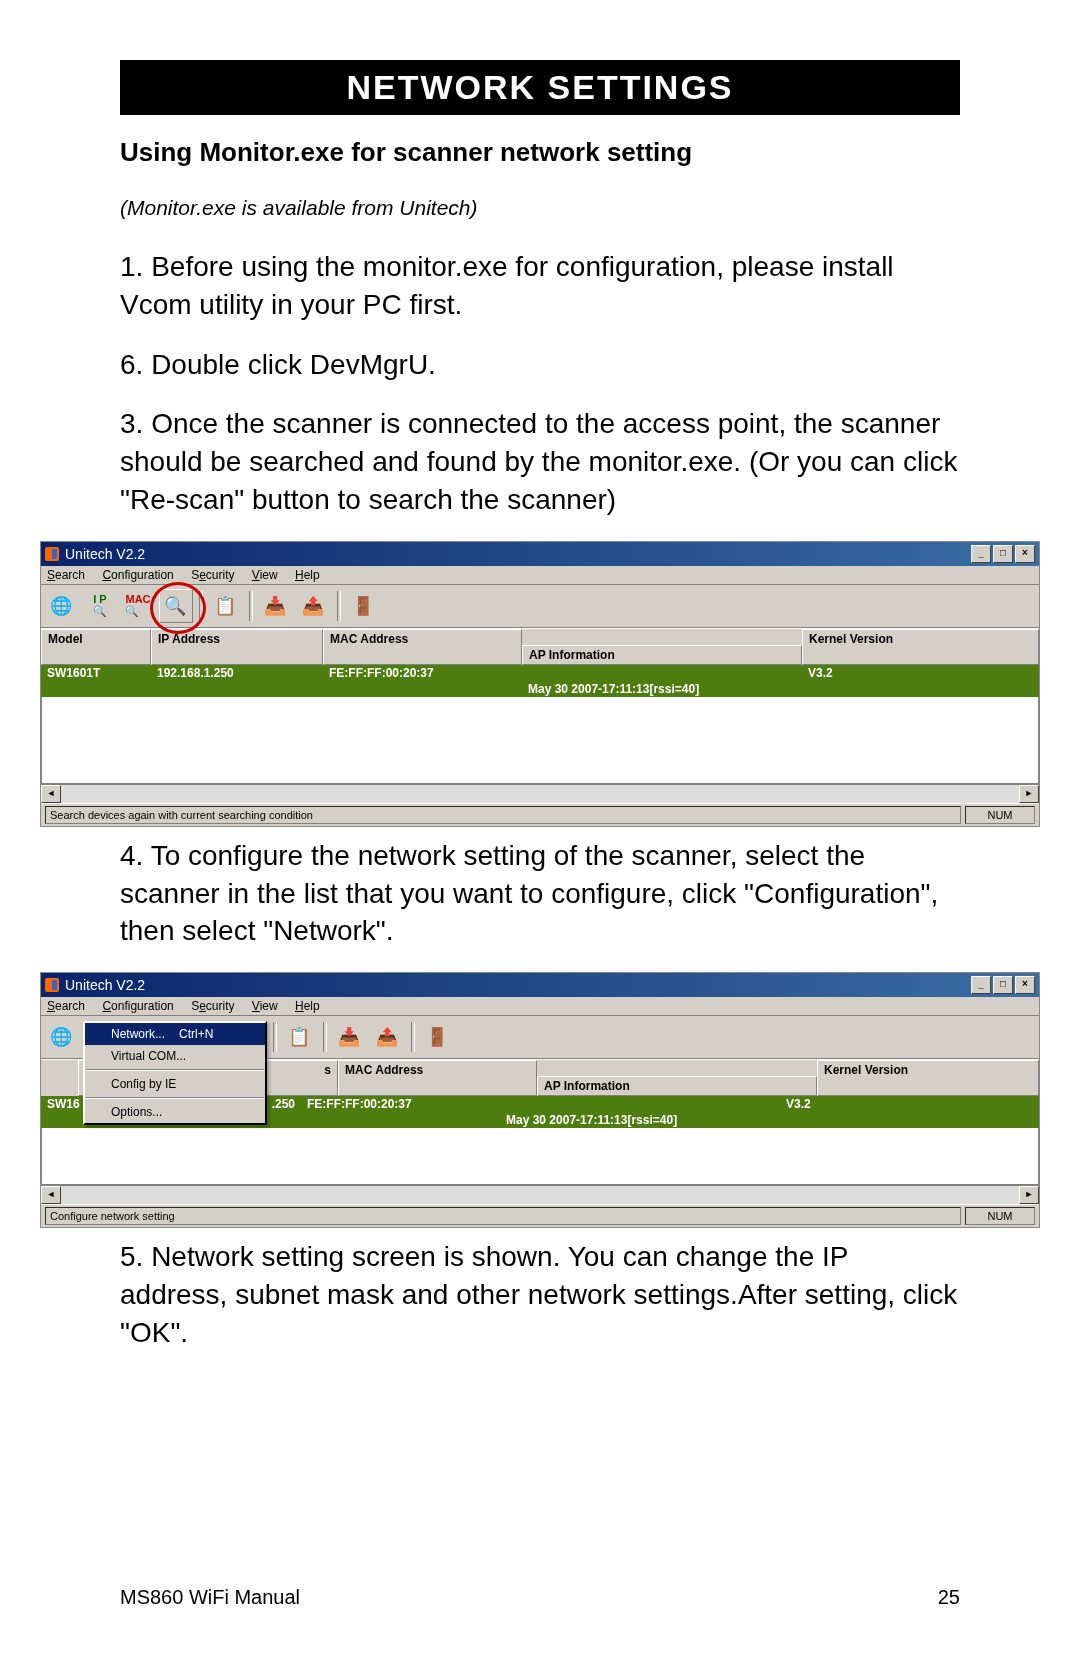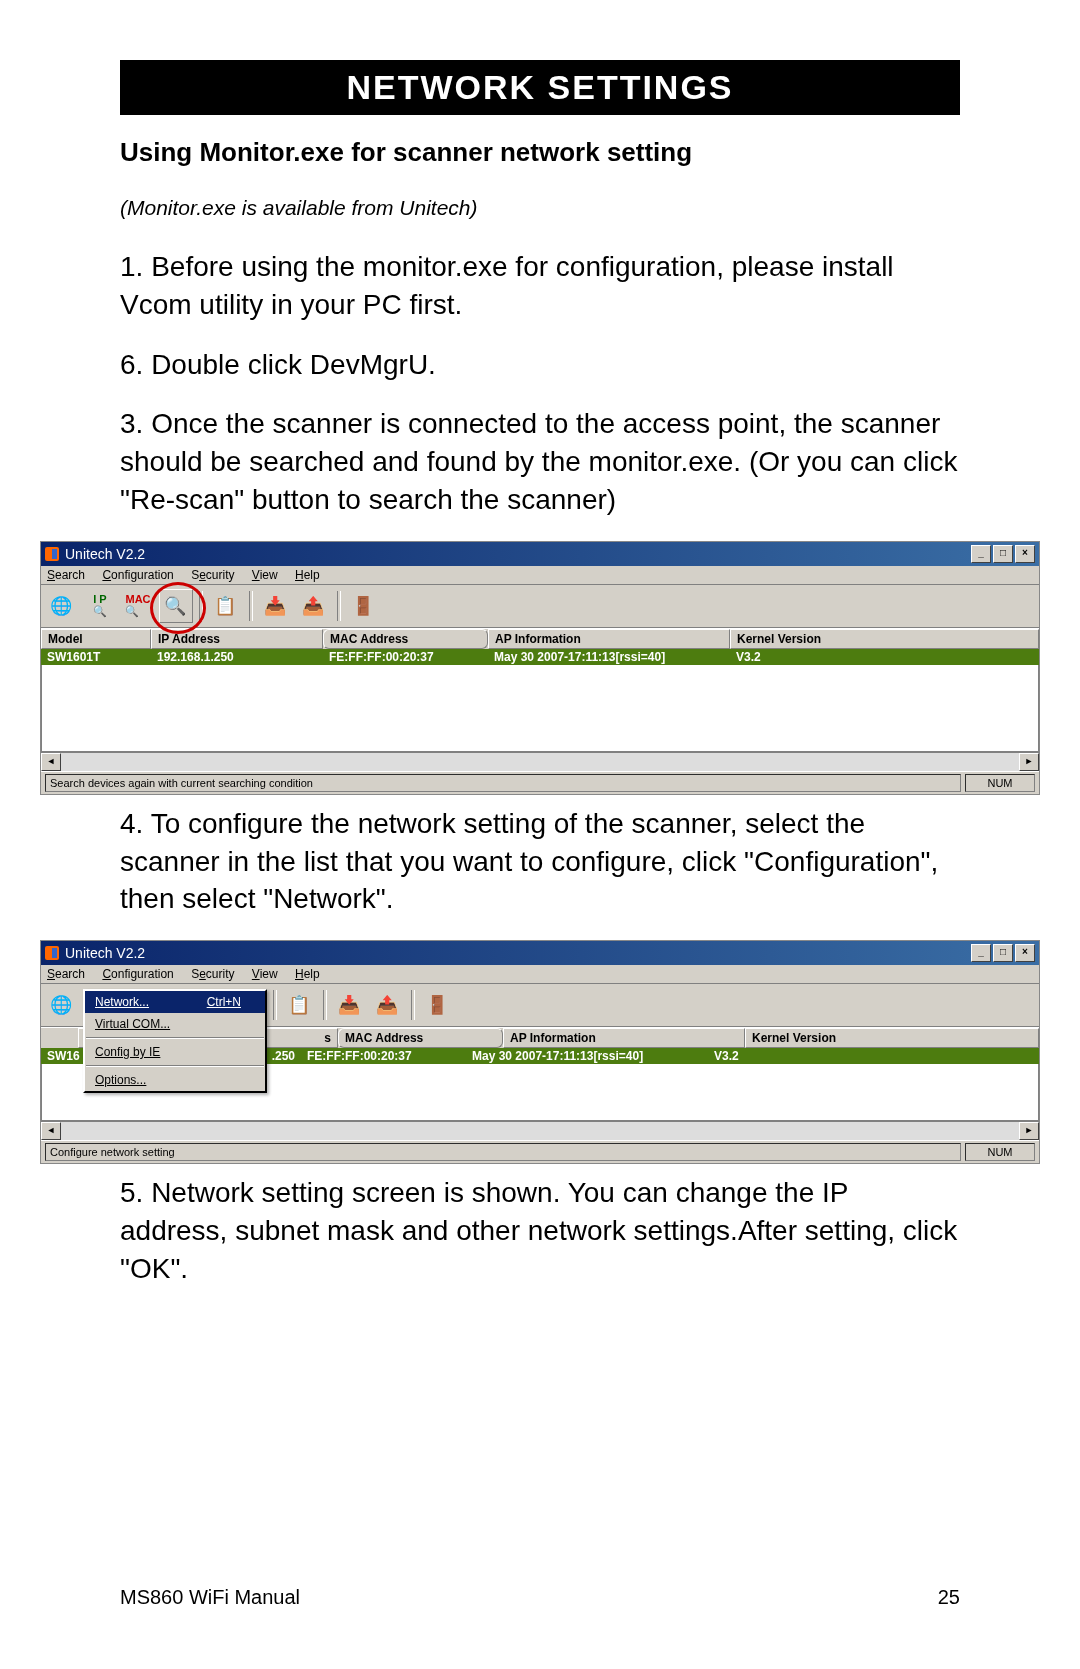--- a/index.html
+++ b/index.html
@@ -203,24 +203,23 @@
     background: #d4d0c8;
     border: 2px outset #fff;
     border-right-color: #404040;
     border-bottom-color: #404040;
     box-shadow: 2px 2px 3px rgba(0,0,0,0.3);
     z-index: 10;
     font-size: 12px;
     width: 180px;
   }
   .dd-item {
-    padding: 4px 10px;
-    display: flex;
-    justify-content: space-between;
-    text-decoration: underline;
+    padding: 4px 26px;
+    display: flex;
+    justify-content: flex-start;
   }
   .dd-item.hl {
     background: #0a246a;
     color: #fff;
   }
   .dd-sep {
     border-top: 1px solid #808080;
     border-bottom: 1px solid #fff;
     margin: 2px 1px;
   }
@@ -231,22 +230,22 @@
     right: 120px;
     display: flex;
     justify-content: space-between;
     font-size: 20px;
   }
   .icon-globe { color: #2060c0; }
   .icon-ip { color: #006600; font-weight: bold; font-size: 11px; }
   .icon-mac { color: #cc0000; font-weight: bold; font-size: 11px; }
   .col-model { width: 110px; }
   .col-ip { width: 172px; }
-  .col-mac { width: 165px; border-radius: 6px; }
-  .col-ap { width: 242px; }
+  .col-mac { width: 199px; }
+  .col-ap { width: 280px; margin-top: 16px; }
   .col-kv { flex: 1; }
 </style>
 </head>
 <body>
 
 <div class="page">
   <div class="header-bar">NETWORK SETTINGS</div>
   <div class="subtitle">Using Monitor.exe for scanner network setting</div>
   <div class="note">(Monitor.exe is available from Unitech)</div>
   <div class="body-text">1. Before using the monitor.exe for configuration, please install Vcom utility in your PC first.</div>

